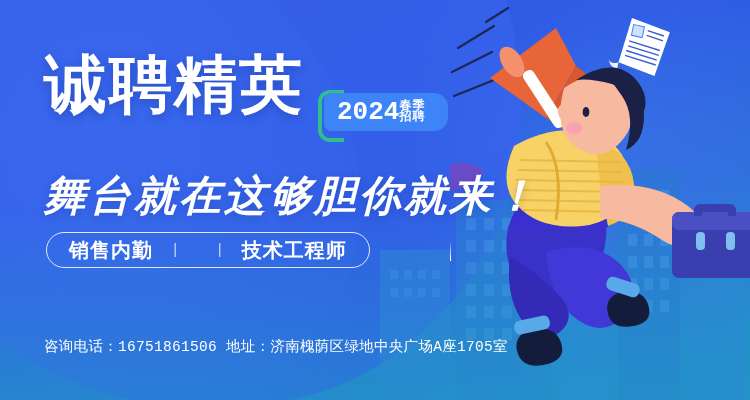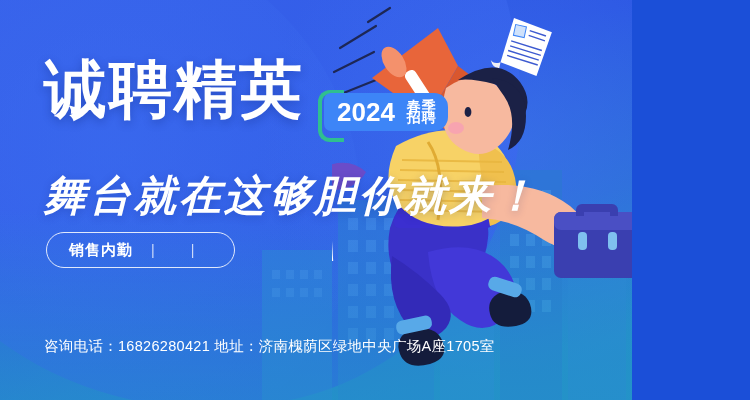--- a/index.html
+++ b/index.html
@@ -1,22 +1,23 @@
 <!DOCTYPE html>
 <html><head>
 <meta charset="utf-8">
 <style>
   html,body{margin:0;padding:0;background:#1b4fd8;}
   body{font-family:"Liberation Sans","DejaVu Sans",sans-serif;}
 
   .banner{
     position:relative;
-    width:632px;height:400px;
+    width:750px;height:400px;
     overflow:hidden;
     background:linear-gradient(165deg,#2f55e0 0%,#2b56e2 30%,#2a6fd6 62%,#2490c9 88%,#2493c8 100%);
+    font-family:Liberation Mono, monospace;
   }
 
   
   .bg-swoosh{
     position:absolute;
     left:-120px;top:-210px;
     width:640px;height:620px;
     border-radius:50% 50% 46% 54% / 52% 48% 50% 50%;
     background:linear-gradient(150deg,#3a63ec 0%,#3560ea 55%,#2f5ae6 100%);
     opacity:.85;
@@ -81,43 +82,43 @@
     border-right:none;
     border-radius:12px 0 0 12px;
     background:transparent;
   }
   .badge-year{
     margin-left:13px;
     font-size:26px;font-weight:bold;color:#ffffff;
     letter-spacing:0px;line-height:1;
   }
   .badge-season{
-    margin-left:12px;
+    margin-left:0;
     display:flex;flex-direction:column;
-    font-size:14px;font-weight:bold;color:#ffffff;
+    font-size:12px;font-weight:bold;color:#ffffff;
     line-height:11px;letter-spacing:1px;text-align:center;
   }
 
   .subtitle{
     position:absolute;left:44px;top:168px;
     font-size:42px;font-weight:bold;font-style:italic;
     color:#ffffff;letter-spacing:3px;white-space:nowrap;
     text-shadow:0 2px 8px rgba(10,30,110,.22);
   }
 
   .jobs-pill{
     position:absolute;left:46px;top:232px;
     height:34px;
     border:1.6px solid rgba(255,255,255,.85);
     border-radius:18px;
     display:flex;align-items:center;
     padding:0 22px;
   }
   .job{
-    font-size:15px;font-weight:bold;color:#ffffff;
+    font-size:20px;font-weight:bold;color:#ffffff;
     letter-spacing:1px;white-space:nowrap;
   }
   .job-sep{
     color:rgba(255,255,255,.75);
     margin:0 18px;font-size:14px;
   }
 
   .contact{
     position:absolute;left:44px;top:337px;
     font-size:14.5px;color:#ffffff;
@@ -319,17 +320,18 @@
         </div>
       </div>
     </div>
 
     <div class="subtitle">舞台就在这够胆你就来！</div>
 
     <div class="jobs-pill">
       <span class="job">销售内勤</span>
       <span class="job-sep">|</span>
       <span class="job-sep">|</span>
+      <span class="job">技术工程师</span>
     </div>
 
-    <div class="contact">咨询电话：16826280421 地址：济南槐荫区绿地中央广场A座1705室</div>
+    <div class="contact">咨询电话：16751861506 地址：济南槐荫区绿地中央广场A座1705室</div>
   </div>
 </div>
 
 </body></html>

